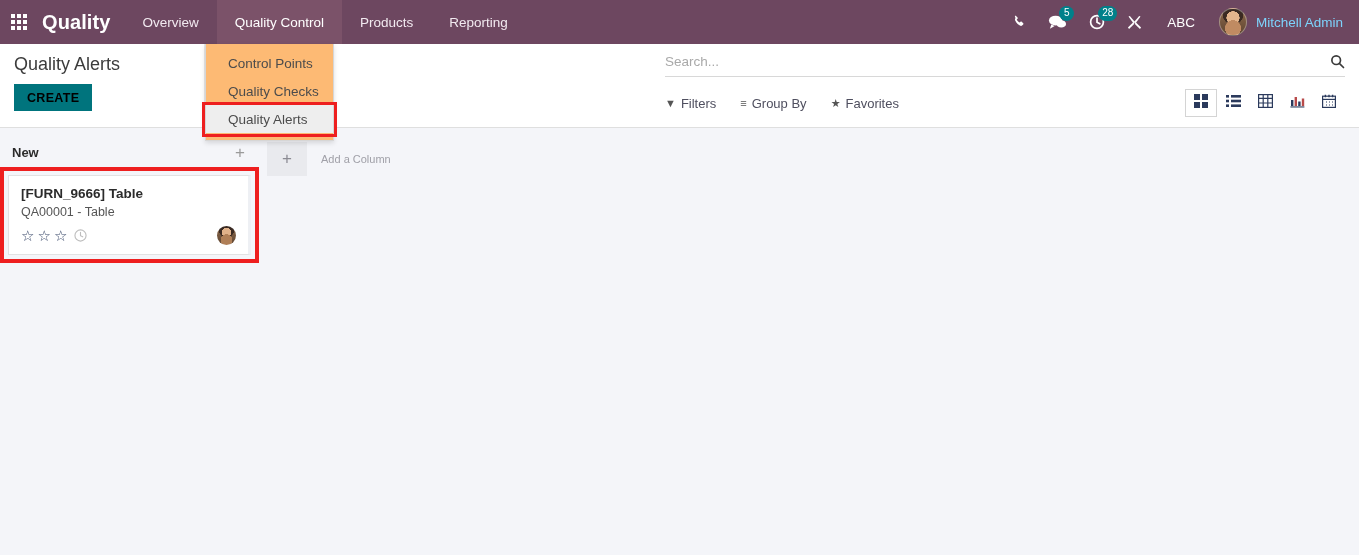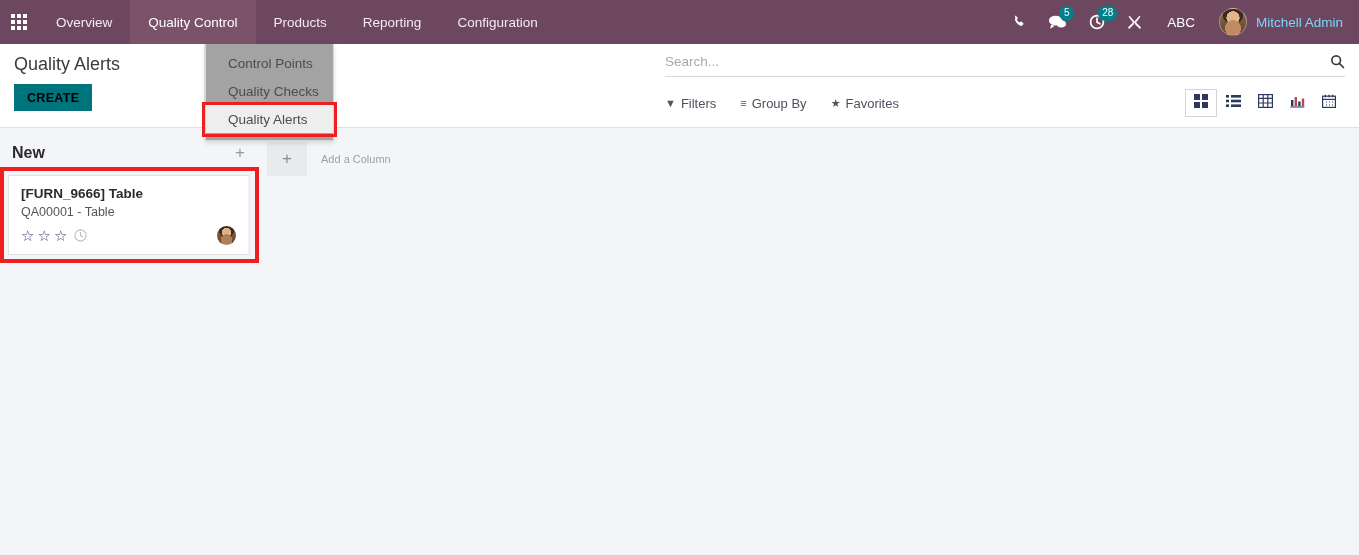--- a/index.html
+++ b/index.html
@@ -103,21 +103,21 @@
       linear-gradient(#8d6a4c, #5e4430);
     border: 1px solid rgba(255,255,255,.35);
     flex: 0 0 auto;
   }
 
   
   .dropdown {
     position: absolute;
     top: 44px; left: 205px;
     width: 129px;
-    background: #a3a3a3;
+    background: #fdba74;
     border: 1px solid #d6d6d6;
     border-top: none;
     box-shadow: 0 2px 5px rgba(0,0,0,.13);
     padding: 5px 0 7px;
     z-index: 70;
   }
   .dd-item {
     padding: 7px 22px 6px;
     font-size: 13.5px;
     color: #4c4c4c;
@@ -220,21 +220,21 @@
     background: #f4f5f9;
   }
   .kanban-cols { display: flex; align-items: flex-start; }
   .kanban-col { width: 267px; padding: 0 8px 0 0; }
   .col-head {
     display: flex; align-items: center;
     padding: 14px 14px 12px 12px;
     height: 47px;
   }
   .col-title {
-    font-size: 16px;
+    font-size: 13px;
     color: #2b2b2b;
     font-weight: bold;
   }
   .col-plus {
     margin-left: auto;
     color: #9a9a9a;
     font-size: 17px;
     line-height: 1;
     cursor: pointer;
   }
@@ -308,27 +308,27 @@
         <i></i>
         <i></i>
         <i></i>
         <i></i>
         <i></i>
         <i></i>
         <i></i>
     </span>
   </div>
 
+  <div class="nav-brand">Quality</div>
 
   <div class="nav-menu">
     <div class="nav-item">Overview</div>
     <div class="nav-item active">Quality Control</div>
     <div class="nav-item">Products</div>
     <div class="nav-item">Reporting</div>
-    <div class="nav-item">Configuration</div>
   </div>
 
   <div class="nav-right">
 
     <div class="nav-icon-btn">
       <span>
         <svg width="14" height="14" viewBox="0 0 16 16" fill="#ffffff">
           <path d="M3.2 1.2c.4-.4 1-.4 1.4 0l1.7 1.7c.4.4.4 1 0 1.4l-.9.9c.7 1.5 1.9 2.7 3.4 3.4l.9-.9c.4-.4 1-.4 1.4 0l1.7 1.7c.4.4.4 1 0 1.4l-1 1c-.6.6-1.5.8-2.3.5C7 11.3 4.7 9 3.5 6C3.2 5.2 3.4 4.3 4 3.7l-.8-2.5z"></path>
         </svg>
       </span>

